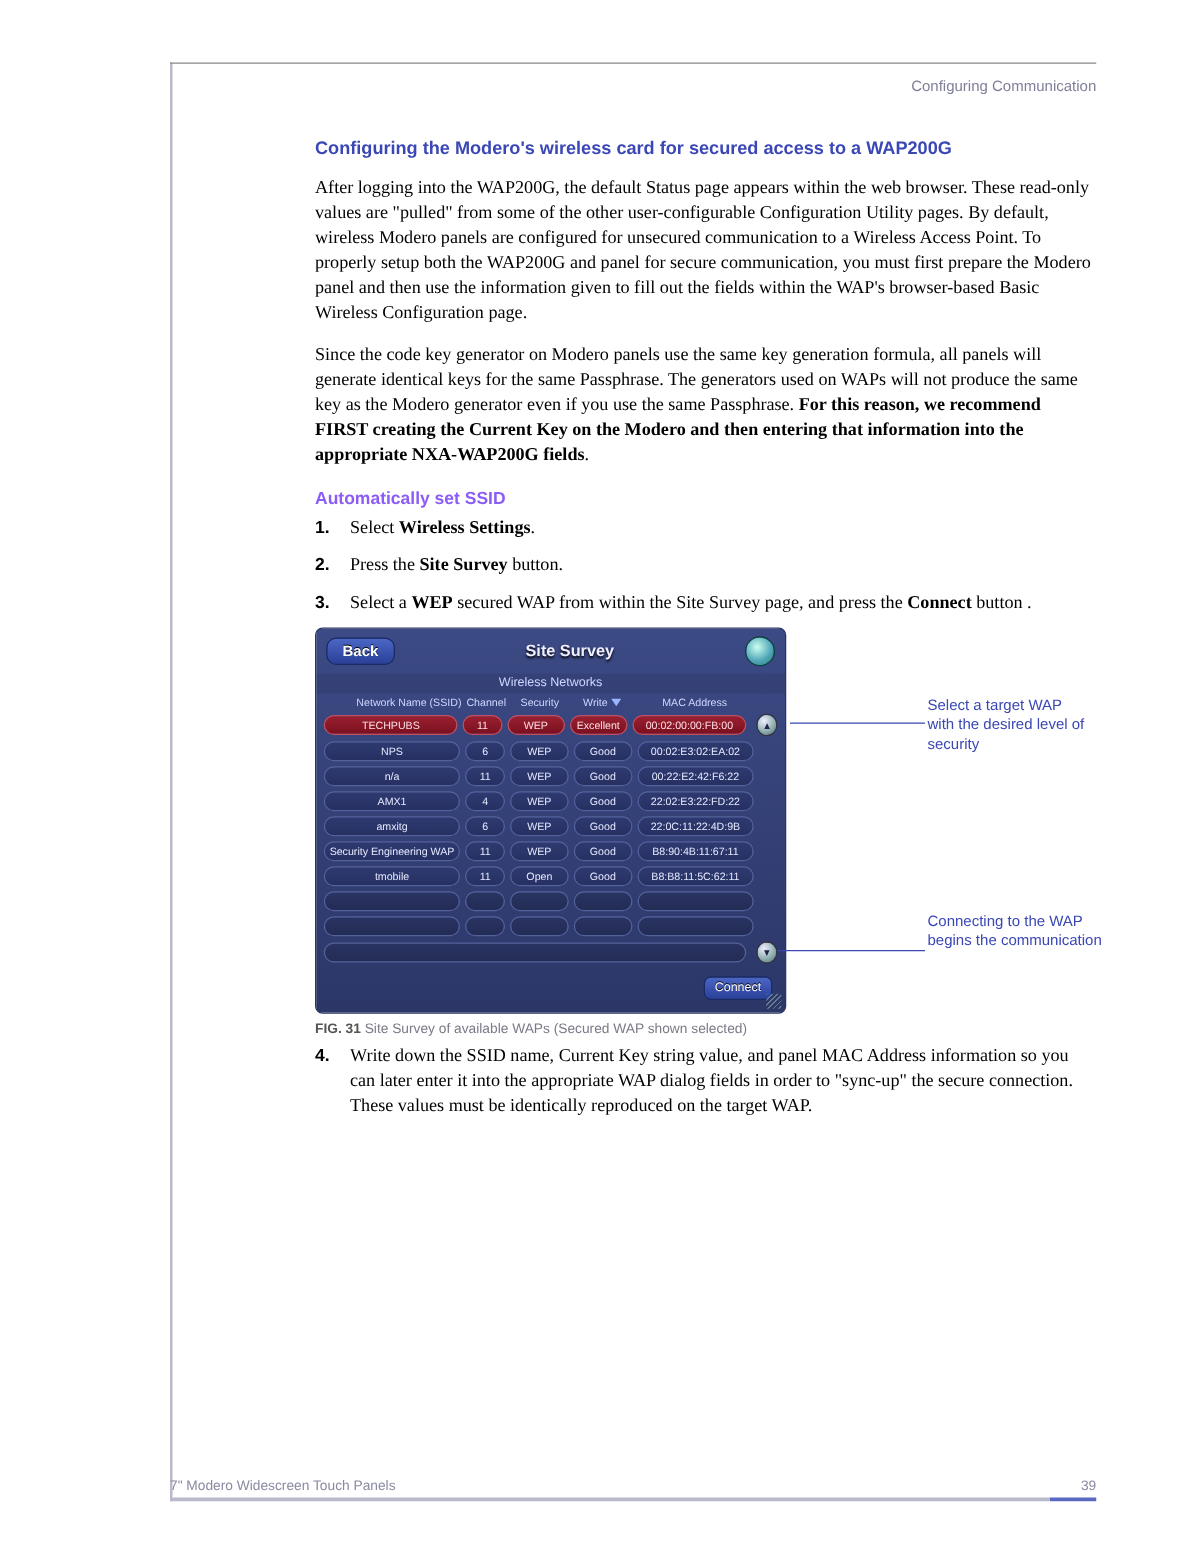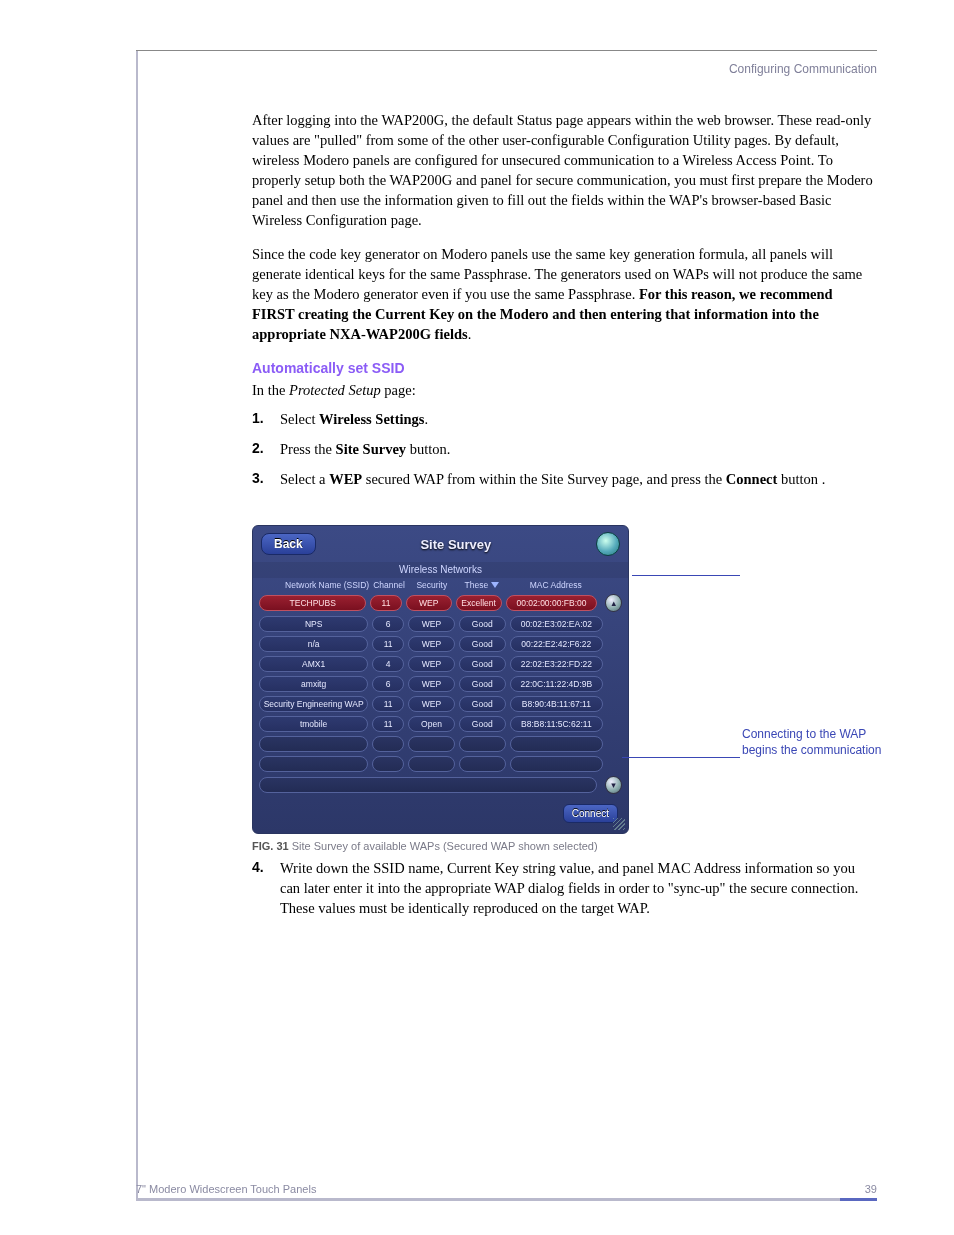--- a/index.html
+++ b/index.html
@@ -10,21 +10,21 @@
   .h-blue { font-family:Arial, Helvetica, sans-serif; font-weight:bold; font-size:14.5px; color:#3a47b5; line-height:1.35; margin:0 0 10px 0; }
   .h-blue2{ font-family:Arial, Helvetica, sans-serif; font-weight:bold; font-size:14px; color:#8b5cf6; margin:16px 0 6px 0; }
   p.body { font-size:14.5px; line-height:1.38; margin:0 0 14px 0; }
   p.body strong { font-weight:bold; }
   .intro-line { font-size:14.5px; margin:4px 0 10px 0; }
   ol.steps { list-style:none; padding:0; margin:0; counter-reset:step; }
   ol.steps > li { position:relative; padding-left:28px; margin:0 0 10px 0; font-size:14.5px; line-height:1.38; }
   ol.steps > li .num { position:absolute; left:0; top:0; font-family:Arial, Helvetica, sans-serif; font-weight:bold; font-size:14px; }
 
   .figure-wrap { margin:10px 0 6px 0; }
-  .panel { width:375px; border:1px solid #2a3560; border-radius:6px; background:linear-gradient(#3c4a85,#2c3768); color:#fff; font-family:Arial, Helvetica, sans-serif; font-size:9px; overflow:hidden;margin-top:26px; }
+  .panel { width:375px; border:1px solid #2a3560; border-radius:6px; background:linear-gradient(#3c4a85,#2c3768); color:#fff; font-family:Arial, Helvetica, sans-serif; font-size:9px; overflow:hidden; }
   .panel-top { display:flex; align-items:center; justify-content:space-between; padding:6px 8px; }
   .btn-back { background:linear-gradient(#4b66c4,#2a4099); border:1px solid #1a2a66; border-radius:8px; color:#fff; font-size:12px; font-weight:bold; padding:3px 12px; text-shadow:0 -1px 0 #000; }
   .panel-title { flex:1; text-align:center; font-size:13px; font-weight:bold; color:#eef; text-shadow:0 1px 2px #000; }
   .panel-spinner { width:22px; height:22px; border-radius:50%; background:radial-gradient(circle at 40% 35%, #cfe, #5ab 55%, #277 100%); border:1px solid #0a4040; }
   .panel-sub { text-align:center; font-size:10px; color:#cfd6ff; padding:2px 0 3px; background:rgba(0,0,0,.08); }
   .hdr-row, .data-row { display:flex; align-items:center; padding:2px 6px; gap:4px; }
   .hdr-row { color:#cfd6ff; font-size:8.5px; }
   .pill { background:linear-gradient(#2e3a70,#263062); border:1px solid #54629c; border-radius:9px; height:14px; display:flex; align-items:center; justify-content:center; color:#e6e9ff; font-size:8.5px; overflow:hidden; white-space:nowrap; }
   .c1 { width:115px; } .c2 { width:32px; } .c3 { width:48px; } .c4 { width:48px; } .c5 { width:98px; }
   .pill.sel { background:linear-gradient(#9a2030,#7a1020); border-color:#c05060; color:#ffdfe3; }
@@ -53,28 +53,26 @@
 </style>
 </head>
 <body>
 
 <div class="page">
   <div class="left-bar"></div>
   <div class="rule-top"></div>
   <div class="header-text">Configuring Communication</div>
 
   <div class="content">
+    <div class="h-blue">Configuring the Modero's wireless card for secured access to a WAP200G</div>
     <p class="body">After logging into the WAP200G, the default Status page appears within the web browser. These  read-only values are "pulled" from some of the other user-configurable Configuration Utility pages. By default, wireless Modero panels are configured for unsecured communication to a Wireless Access Point. To properly setup both the WAP200G and panel for secure communication, you must first prepare the Modero panel and then use the information given to fill out the fields within the WAP's browser-based Basic Wireless Configuration page.</p>
     <p class="body">
       <span>Since the code key generator on Modero panels use the same key generation formula, all panels will generate identical keys for the same Passphrase. The generators used on WAPs will not produce the same key as the Modero generator even if you use the same Passphrase. </span><strong>For this reason, we recommend FIRST creating the Current Key on the Modero and then entering that information into the appropriate NXA-WAP200G fields</strong><span>.</span>
     </p>
     <div class="h-blue2">Automatically set SSID</div>
-    <p class="intro-line">
-      <span>In the </span><em>Protected Setup</em><span> page:</span>
-    </p>
 
     <ol class="steps">
       <li><span class="num">1.</span>
         <span>Select </span><strong>Wireless Settings</strong><span>.</span>
       </li>
       <li><span class="num">2.</span>
         <span>Press the </span><strong>Site Survey</strong><span> button.</span>
       </li>
       <li><span class="num">3.</span>
         <span>Select a </span><strong>WEP</strong><span> secured WAP from within the Site Survey page, and press the </span><strong>Connect</strong><span> button   .</span>
@@ -87,21 +85,21 @@
           <div class="panel-top">
             <div class="btn-back">Back</div>
             <div class="panel-title">Site Survey</div>
             <div class="panel-spinner"></div>
           </div>
           <div class="panel-sub">Wireless Networks</div>
           <div class="hdr-row">
             <div class="c1" style="text-align:right">Network Name (SSID)</div>
             <div class="c2" style="text-align:left">Channel</div>
             <div class="c3" style="text-align:center">Security</div>
-            <div class="c4" style="text-align:center"><span>These</span><span class="tri-down"></span></div>
+            <div class="c4" style="text-align:center"><span>Write</span><span class="tri-down"></span></div>
             <div class="c5" style="text-align:center">MAC Address</div>
             <div style="width:16px"></div>
           </div>
           <div id="rows">
               <div class="data-row">
                 <div class="pill c1 sel">TECHPUBS</div>
                 <div class="pill c2 sel">11</div>
                 <div class="pill c3 sel">WEP</div>
                 <div class="pill c4 sel">Excellent</div>
                 <div class="pill c5 sel">00:02:00:00:FB:00</div>
@@ -182,20 +180,21 @@
                 </div>
               </div>
           </div>
           <div class="panel-bottom">
             <div class="btn-connect">Connect</div>
           </div>
           <div class="panel-resize"></div>
         </div>
 
         <div class="call-line l1"></div>
+        <div class="callout top">Select a target WAP with the desired level of security</div>
         <div class="call-line l2"></div>
         <div class="callout bot">Connecting to the WAP begins the communication</div>
       </div>
       <div class="fig-caption">
         <span class="fb">FIG. 31</span><span>  Site Survey of available WAPs (Secured WAP shown selected)</span>
       </div>
     </div>
 
     <ol class="steps" start="4">
       <li><span class="num">4.</span>

